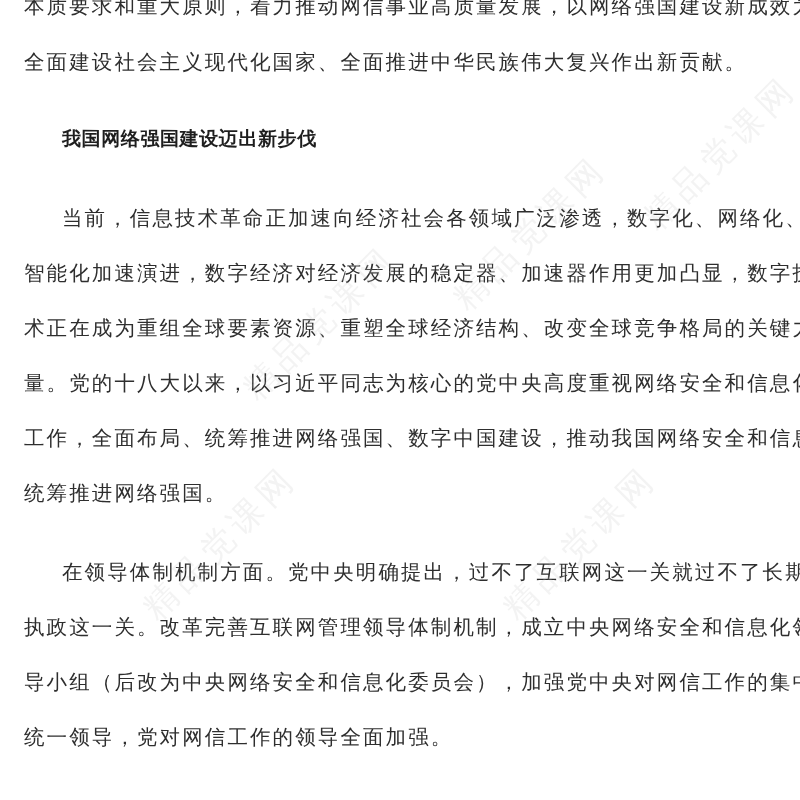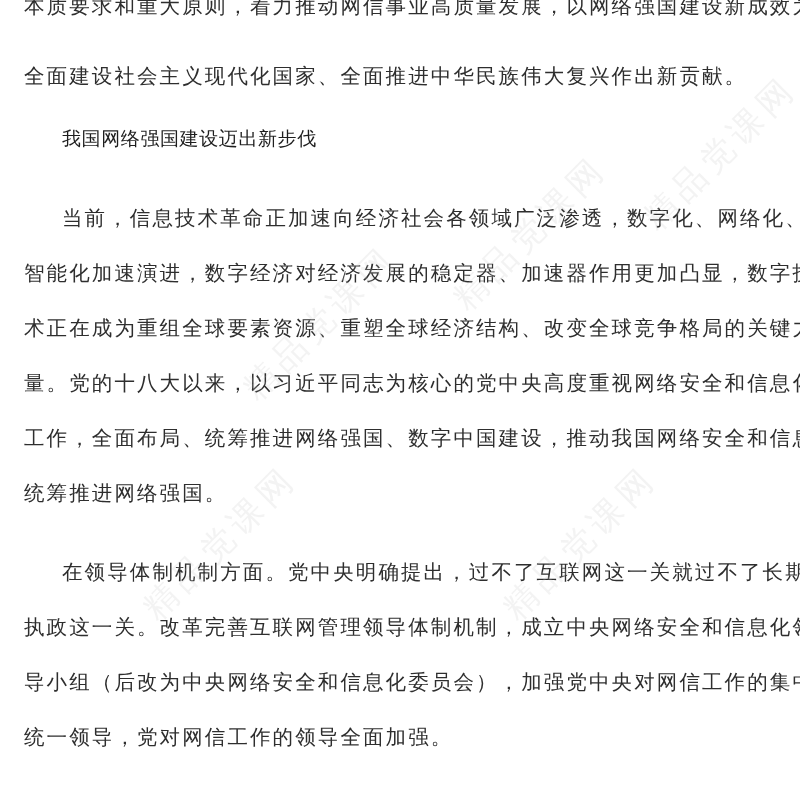--- a/index.html
+++ b/index.html
@@ -32,21 +32,21 @@
   }
   .line.indent {
     left: 38px;
   }
   .heading {
     position: absolute;
     left: 38px;
     white-space: nowrap;
     font-size: 19px;
     line-height: 28px;
-    font-weight: normal;
+    font-weight: bold;
     letter-spacing: 0.6px;
     color: #1e1e1e;
   }
   .watermark-layer {
     position: absolute;
     left: 0;
     top: 0;
     width: 800px;
     height: 800px;
     pointer-events: none;
@@ -62,21 +62,21 @@
     letter-spacing: 6px;
     font-family: "DejaVu Sans", sans-serif;
   }
 </style>
 </head>
 <body>
 
 <div class="page">
 
   <div class="line" style="top:-8px;">本质要求和重大原则，着力推动网信事业高质量发展，以网络强国建设新成效为</div>
-  <div class="line" style="top:48px;margin-top:14px;">全面建设社会主义现代化国家、全面推进中华民族伟大复兴作出新贡献。</div>
+  <div class="line" style="top:48px;">全面建设社会主义现代化国家、全面推进中华民族伟大复兴作出新贡献。</div>
 
   <div class="heading" style="top:124px;">我国网络强国建设迈出新步伐</div>
 
   <div class="line indent" style="top:204px;">当前，信息技术革命正加速向经济社会各领域广泛渗透，数字化、网络化、</div>
   <div class="line" style="top:259px;">智能化加速演进，数字经济对经济发展的稳定器、加速器作用更加凸显，数字技</div>
   <div class="line" style="top:314px;">术正在成为重组全球要素资源、重塑全球经济结构、改变全球竞争格局的关键力</div>
   <div class="line" style="top:369px;">量。党的十八大以来，以习近平同志为核心的党中央高度重视网络安全和信息化</div>
   <div class="line" style="top:424px;">工作，全面布局、统筹推进网络强国、数字中国建设，推动我国网络安全和信息</div>
   <div class="line" style="top:479px;">统筹推进网络强国。</div>
 

